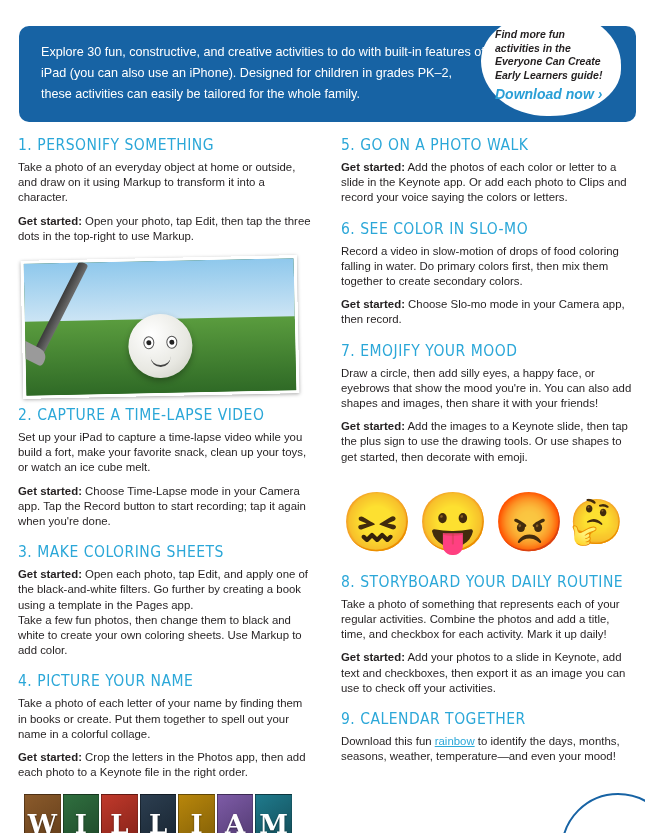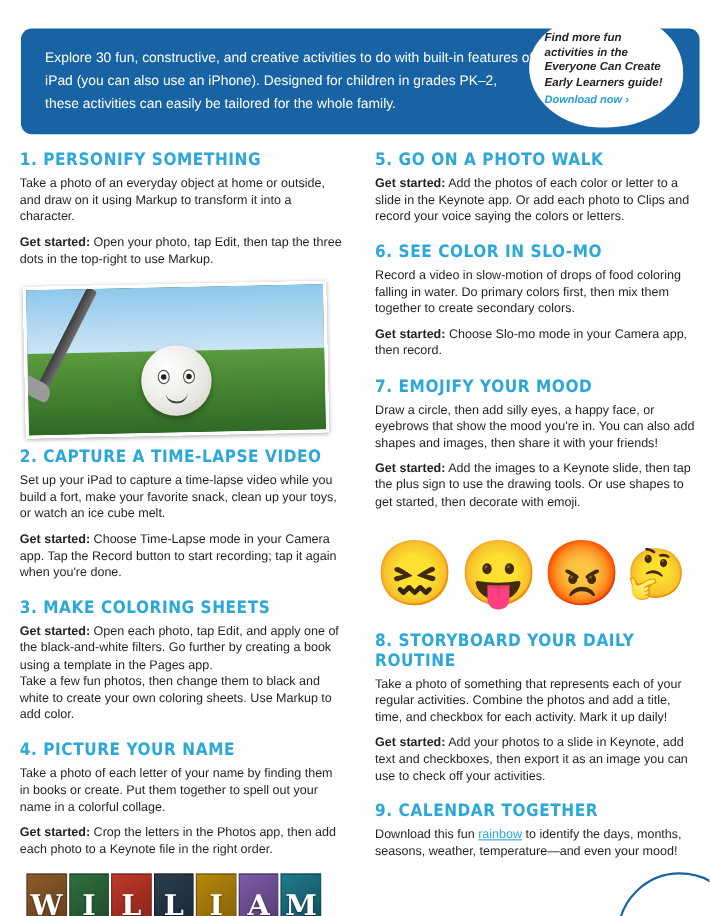--- a/index.html
+++ b/index.html
@@ -63,21 +63,21 @@
     color: #231f20;
     font-size: 10.5px;
     line-height: 13.5px;
     font-style: italic;
     font-weight: bold;
   }
   .burst .burst-link {
     display: block;
     margin-top: 4px;
     color: #2a9fd6;
-    font-size: 10px;
+    font-size: 14px;
     font-style: italic;
     font-weight: bold;
     text-decoration: none;
   }
 
   
   .cols {
     display: flex;
     gap: 28px;
     padding: 0 8px;
@@ -88,21 +88,21 @@
   }
 
   .item { margin-bottom: 14px; }
 
   h2.title {
     font-family: "DejaVu Sans", sans-serif;
     font-size: 15.5px;
     letter-spacing: 0.5px;
     color: #2ba7d8;
     margin: 0 0 6px 0;
-    font-weight: bold;
+    font-weight: normal;
     text-transform: uppercase;
     font-stretch: condensed;
   }
   .body-text {
     font-size: 11.4px;
     line-height: 15.2px;
     margin: 0 0 8px 0;
   }
   .body-text.last { margin-bottom: 0; }
   .lead { font-weight: bold; text-align: center; }

